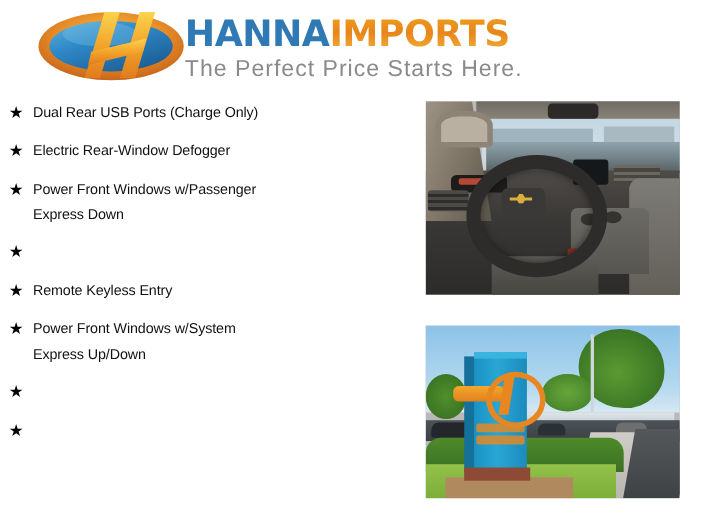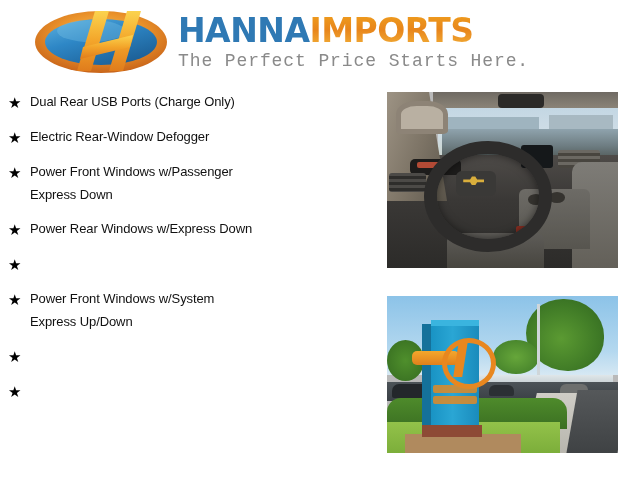--- a/index.html
+++ b/index.html
@@ -30,21 +30,21 @@
   }
   #brand-emblem {
     position: absolute;
     left: 33px;
     top: 9px;
     width: 136px;
     height: 66px;
   }
   #brand-wordmark-block {
     position: absolute;
-    left: 178px;
+    left: 168px;
     top: 14px;
     width: 330px;
     height: 62px;
   }
   .wordmark-line {
     font-size: 33px;
     font-weight: bold;
     letter-spacing: -0.5px;
     line-height: 34px;
     white-space: nowrap;
@@ -55,25 +55,25 @@
   }
   .wm-imports {
     background: linear-gradient(180deg, #f0a21e 0%, #e8851b 48%, #f3b63c 100%);
     -webkit-background-clip: text;
     background-clip: text;
     color: #eb9420;
     -webkit-text-fill-color: transparent;
   }
   #brand-tagline {
     margin-top: 3px;
-    font-size: 18px;
+    font-size: 21px;
     color: #8a8a8a;
     letter-spacing: 0.9px;
     white-space: nowrap;
-    font-family: Liberation Mono, monospace;
+    font-family: Liberation Sans, sans-serif;
     text-align: center;
     width: 305px;
   }
 
   
   #features-list {
     position: absolute;
     left: 0px;
     top: 90px;
     width: 378px;
@@ -450,25 +450,25 @@
     </div>
 
     <div class="feature-row">
       <span class="feature-bullet">★</span>
       <span class="feature-text">Power Front Windows w/Passenger
 Express Down</span>
     </div>
 
     <div class="feature-row">
       <span class="feature-bullet">★</span>
-      <span class="feature-text">Power Rear Windows w/Express Down</span>
-    </div>
-
-    <div class="feature-row">
-      <span class="feature-bullet">★</span>
+    </div>
+
+    <div class="feature-row">
+      <span class="feature-bullet">★</span>
+      <span class="feature-text">Remote Keyless Entry</span>
     </div>
 
     <div class="feature-row">
       <span class="feature-bullet">★</span>
       <span class="feature-text">Power Front Windows w/System
 Express Up/Down</span>
     </div>
 
     <div class="feature-row">
       <span class="feature-bullet">★</span>

